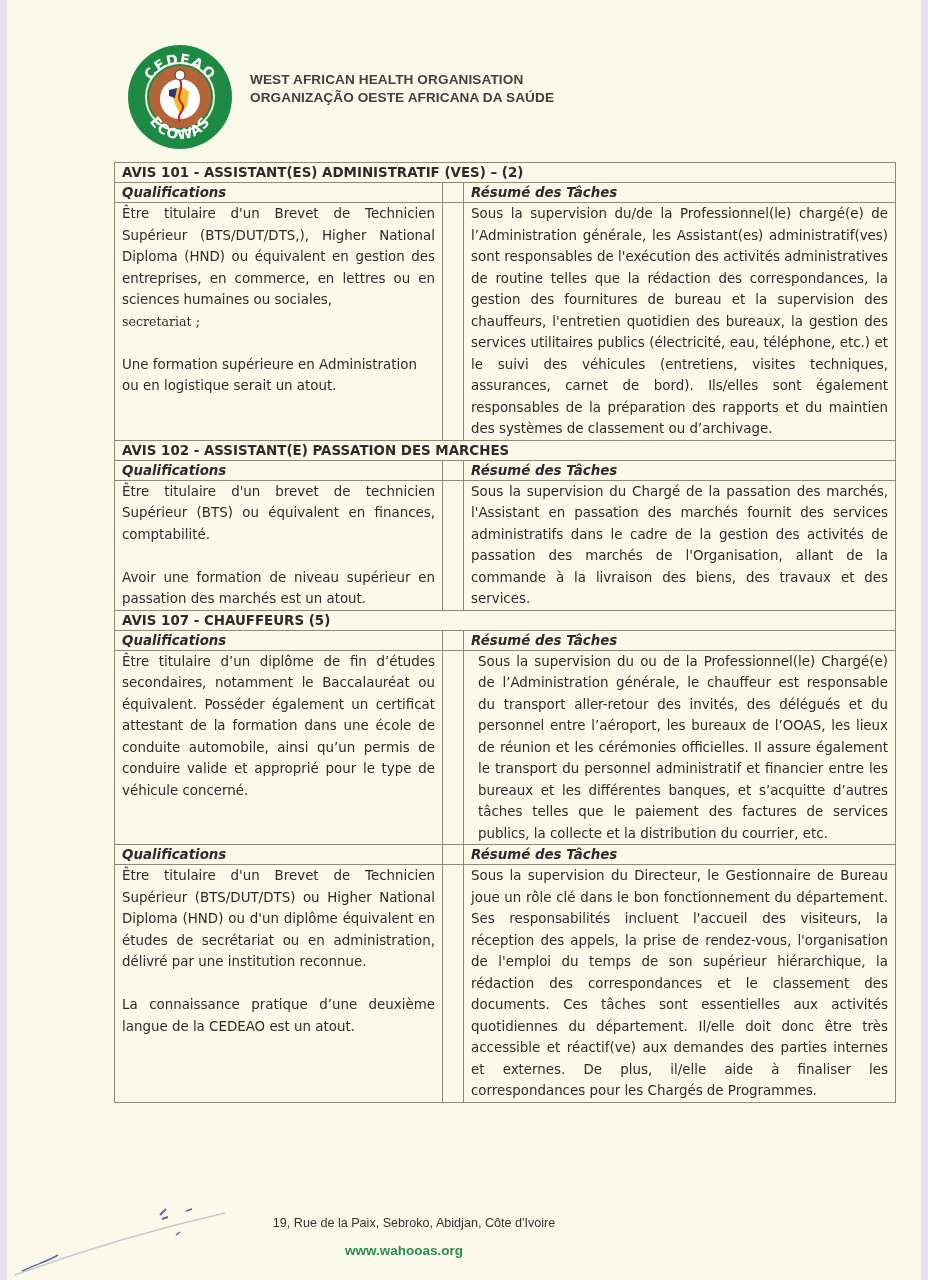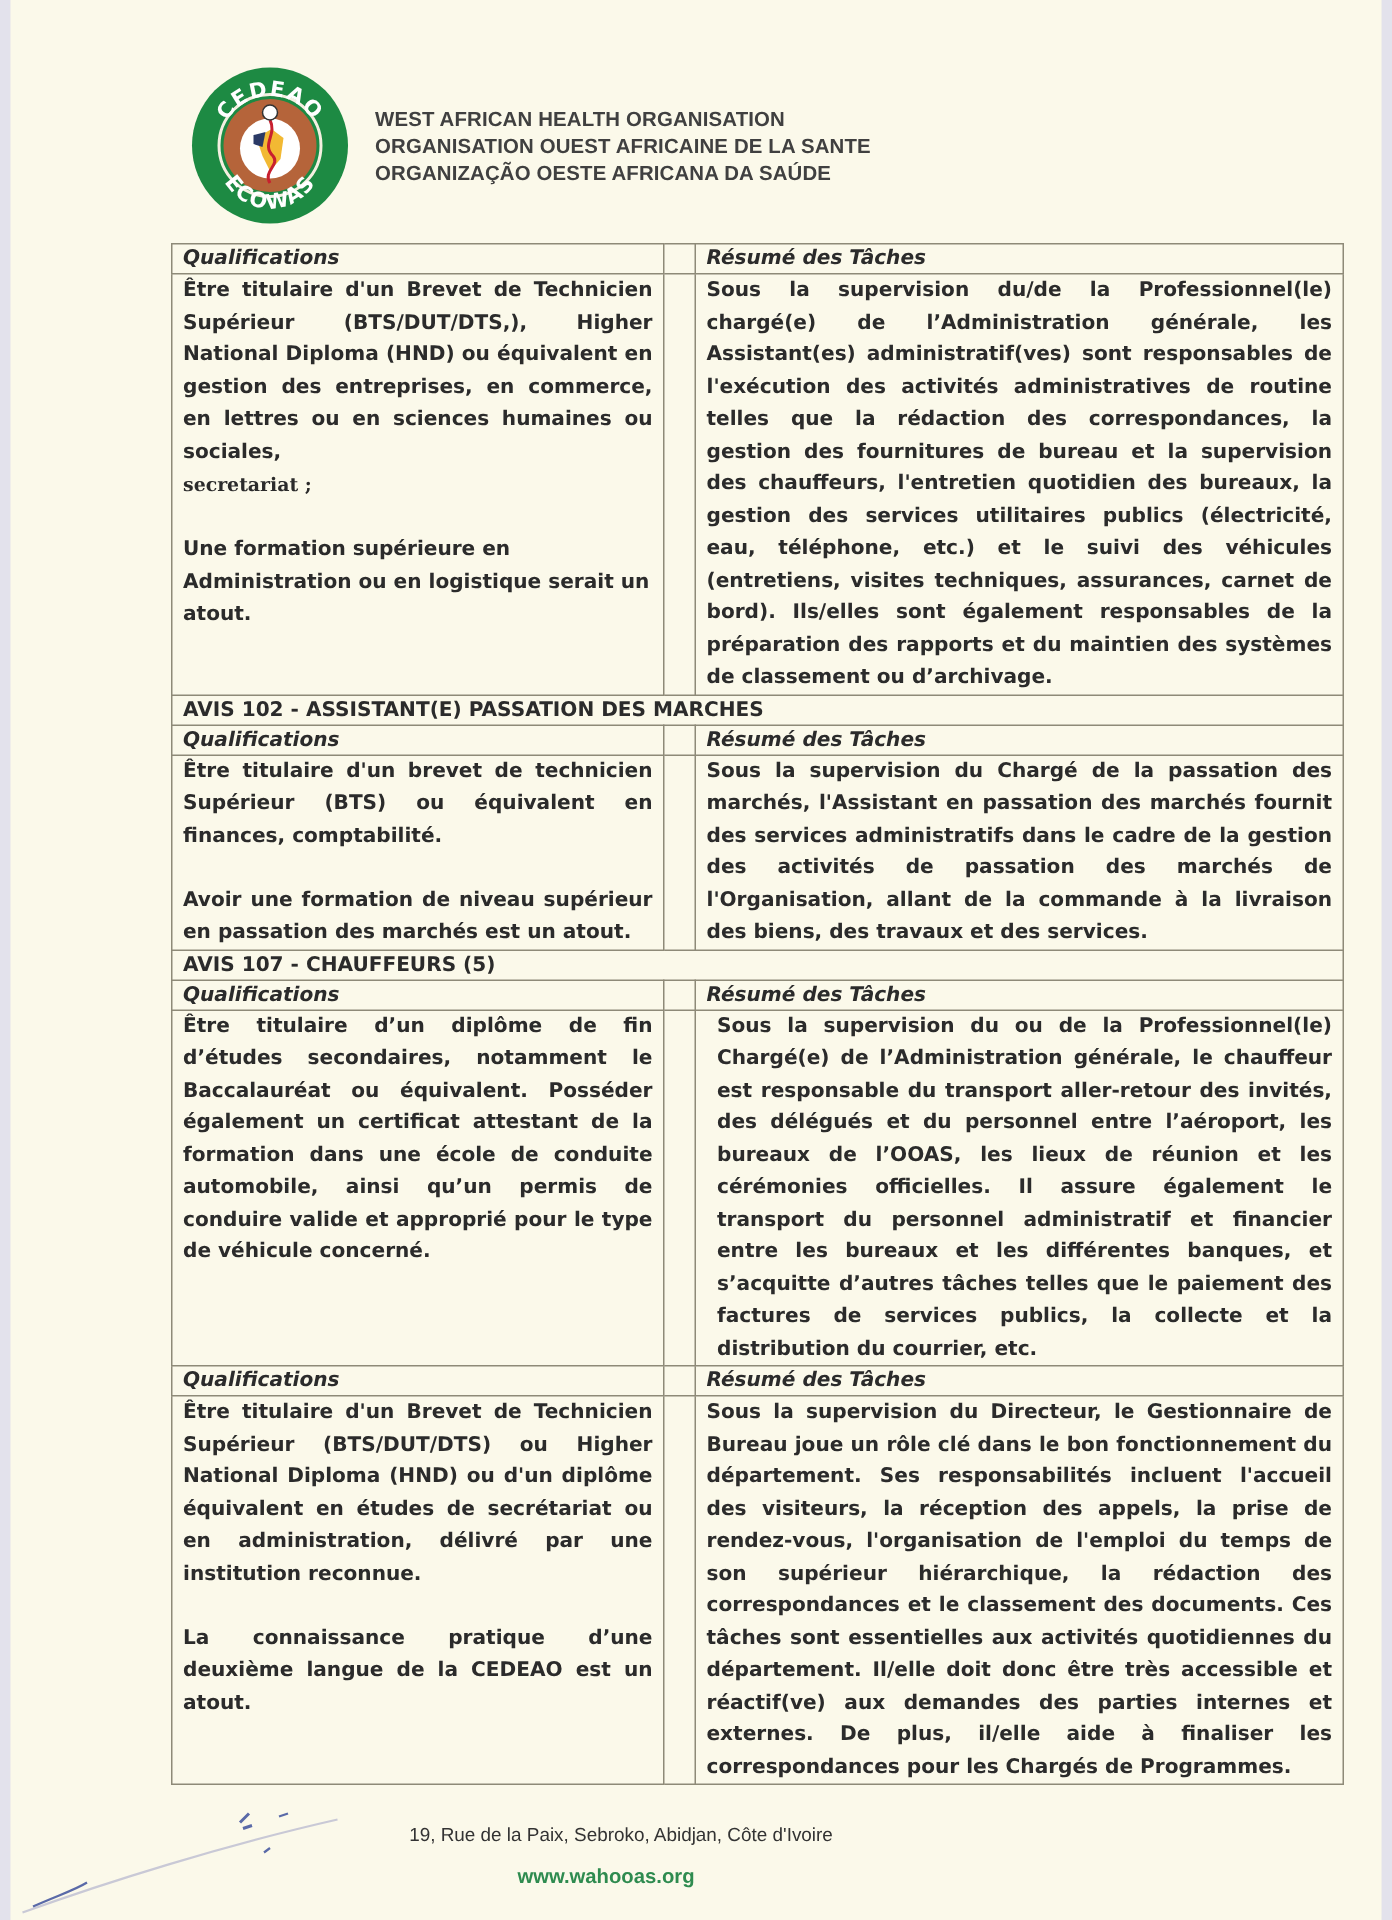--- a/index.html
+++ b/index.html
@@ -27,21 +27,21 @@
   }
   table.jobs td {
     border: 1.5px solid #8e8a78; padding: 0 7px; vertical-align: top;
   }
   td.title-cell { font-weight: bold; height: 19px; line-height: 19px; padding-top: 0; }
   td.title-cell .avis-num { font-style: normal; }
   td.title-cell.italic-num .avis-num { }
   td.title-cell .count.italic { font-style: italic; }
   td.sub-head { font-weight: bold; font-style: italic; height: 19px; line-height: 19px; }
   td.spacer { padding: 0; }
-  td.body-cell { line-height: 21.5px; text-align: justify; padding-top: 0; padding-bottom: 0; font-weight: bold; }
+  td.body-cell { line-height: 21.5px; text-align: justify; padding-top: 0; padding-bottom: 0; }
   .para { margin: 0; }
   .para + .para { margin-top: 21.5px; }
   .serif { font-family: "DejaVu Serif", serif; font-size: 12.6px; }
   .footer-address {
     position: absolute; top: 1216px; left: 0; width: 828px; text-align: center;
     font-family: "Liberation Sans", sans-serif; font-size: 12.6px; color: #333;
   }
   .footer-url {
     position: absolute; top: 1243px; left: 0; width: 808px; text-align: center;
     font-family: "Liberation Sans", sans-serif; font-size: 13.5px; color: #2e8b4f; font-weight: bold;
@@ -72,33 +72,35 @@
     <path id="botArc" d="M18 60 A35 35 0 0 0 88 60" fill="none"></path>
     <text font-family="DejaVu Sans, sans-serif" font-weight="bold" font-size="14" fill="#ffffff" letter-spacing="1">
       <textPath href="#topArc" startOffset="50%" text-anchor="middle">CEDEAO</textPath>
     </text>
     <text font-family="DejaVu Sans, sans-serif" font-weight="bold" font-size="14" fill="#ffffff" letter-spacing="1">
       <textPath href="#botArc" startOffset="50%" text-anchor="middle">ECOWAS</textPath>
     </text>
   </svg>
   <div class="org-lines">
     <div class="org-line">WEST AFRICAN HEALTH ORGANISATION</div>
-    <div class="org-line">ORGANISATION OUEST AFRICAINE DE LA SANTE</div>
     <div class="org-line">ORGANIZAÇÃO OESTE AFRICANA DA SAÚDE</div>
   </div>
 </div>
 
 <table class="jobs">
   <colgroup>
     <col style="width:328px">
     <col style="width:21px">
     <col style="width:432px">
   </colgroup>
 
   <tbody>
+      <tr>
+    <td class="title-cell" colspan="3"><span class="avis-num">AVIS 101</span><span> - ASSISTANT(ES) ADMINISTRATIF (VES) – (2)</span></td>
+  </tr>
   <tr>
     <td class="sub-head">Qualifications</td>
     <td class="spacer"></td>
     <td class="sub-head">Résumé des Tâches</td>
   </tr>
   <tr>
     <td class="body-cell">
       <p class="para" style="margin:0"><span>Être titulaire d'un Brevet de Technicien Supérieur (BTS/DUT/DTS,), Higher National Diploma (HND) ou équivalent en gestion des entreprises, en commerce, en lettres ou en sciences humaines ou sociales,</span><br><span class="serif">secretariat ;</span></p>
       <p class="para" style="text-align:left">Une formation supérieure en Administration ou en logistique serait un atout.</p>
     </td>

